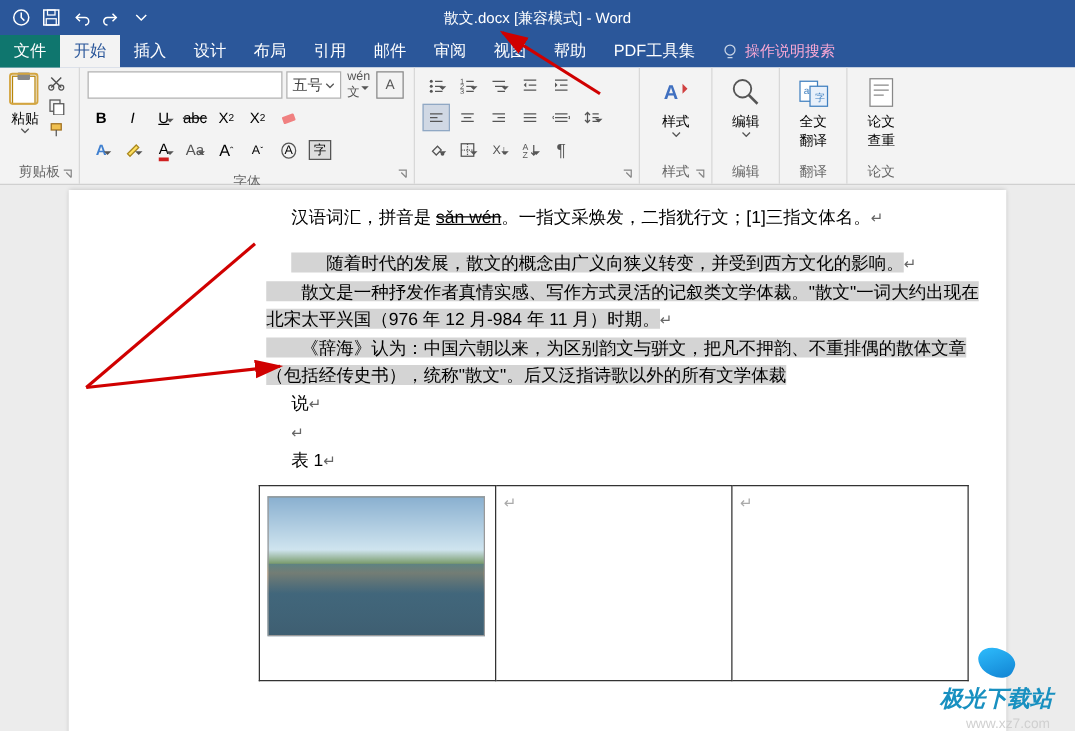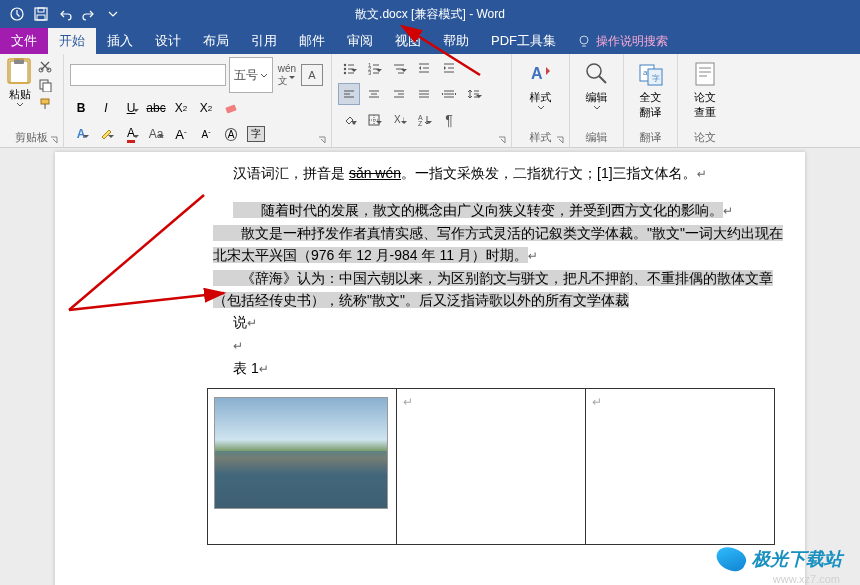--- a/index.html
+++ b/index.html
@@ -6,35 +6,35 @@
 body { width: 860px; height: 585px; background: #fff; overflow: hidden; position: relative; }
 .titlebar { height: 28px; background: #2b579a; display: flex; align-items: center; color: #fff; font-size: 12px; position: relative; }
 .tb-left { display: flex; align-items: center; gap: 2px; padding-left: 6px; }
 .tb-ic { width: 22px; height: 22px; display: flex; align-items: center; justify-content: center; cursor: pointer; }
 .tb-title { position: absolute; left: 50%; transform: translateX(-50%); font-size: 12px; white-space: nowrap; }
 .tb-right { margin-left: auto; display: flex; align-items: center; gap: 4px; padding-right: 4px; }
 .login { border: 1px solid rgba(255,255,255,.5); padding: 1px 10px; font-size: 12px; cursor: pointer; }
 .win { width: 24px; height: 22px; display:flex; align-items:center; justify-content:center; cursor:pointer; }
 .tabs { height: 26px; background: #2b579a; display: flex; align-items: stretch; color: #fff; font-size: 13px; }
 .tab { padding: 0 11px; display: flex; align-items: center; cursor: pointer; }
-.tab.file { background: #a21caf; text-align: center; }
+.tab.file { background: #0f766e; text-align: center; }
 .tab.active { background: #f3f3f3; color: #2b579a; }
 .tell { display: flex; align-items: center; gap: 5px; padding: 0 10px; color: #f9a8d4; font-size: 12px; }
 .ribbon { height: 94px; background: #f3f3f3; border-bottom: 1px solid #d0d0d0; display: flex; }
 .group { border-right: 1px solid #d8d8d8; padding: 3px 6px 0; display: flex; flex-direction: column; position: relative; }
 .glabel { font-size: 11px; color: #666; text-align: center; padding: 3px 0 2px; margin-top: auto; }
 .clip { width: 48px; }
 .paste-big { display: flex; flex-direction: column; align-items: center; cursor: pointer; }
 .paste-ic { width: 28px; height: 28px; }
 .paste-txt { font-size: 11px; margin-top: 2px; }
 .sm { width: 18px; height: 18px; display: flex; align-items: center; justify-content: center; cursor: pointer; border: 1px solid transparent; }
 .fontg { width: 268px; }
 .fontrow { display: flex; align-items: center; gap: 3px; margin-bottom: 4px; }
 .fname { width: 156px; height: 22px; border: 1px solid #b0b0b0; background: #fff; font-size: 12px; padding: 0 4px; }
-.fsize { width: 44px; height: 36px; border: 1px solid #b0b0b0; background: #fff; font-size: 12px; padding: 0 4px; display:flex; align-items:center; color: #444; }
+.fsize { width: 44px; height: 22px; border: 1px solid #b0b0b0; background: #fff; font-size: 12px; padding: 0 4px; display:flex; align-items:center; color: #444; }
 .btn { width: 22px; height: 22px; display: flex; align-items: center; justify-content: center; cursor: pointer; border: 1px solid transparent; font-size: 12px; position: relative; }
 .btn.dd::after { content: ''; position: absolute; right: 2px; bottom: 3px; border: 3px solid transparent; border-top-color: #555; }
 .parag { width: 180px; }
 .styleg { width: 58px; }
 .editg { width: 54px; }
 .transg { width: 54px; }
 .paperg { width: 54px; }
 .bigbtn { display: flex; flex-direction: column; align-items: center; cursor: pointer; padding-top: 4px; }
 .bigbtn-ic { width: 26px; height: 26px; }
 .bigbtn-txt { font-size: 11px; margin-top: 3px; text-align: center; }
@@ -43,21 +43,21 @@
 .txt { font-size: 14px; line-height: 22px; position: relative; }
 .hl { background: #d4d4d4; }
 .endmark { color: #666; font-size: 12px; }
 .tbl { border-collapse: collapse; margin-top: 8px; width: 568px; margin-left: -8px; }
 .tbl td { border: 1px solid #333; height: 156px; vertical-align: top; padding: 6px; font-size: 12px; color: #888; width: 33.3%; }
 .photo { width: 174px; height: 112px; border: 1px solid #999; margin-top: 2px; background: linear-gradient(180deg,#8ab0d0 0%,#cfe4ef 38%,#7b9d6e 48%,#d89848 55%,#3d677e 70%,#6f98a8 100%); position: relative; }
 .photo::before { content:''; position:absolute; left:0; right:0; bottom:0; height:52%; background: linear-gradient(180deg, rgba(80,120,140,.7), rgba(50,80,100,.8)); }
 .arrow { position: absolute; pointer-events: none; }
 .arrow svg { overflow: visible; }
 .dlg-corner { position: absolute; right: 2px; bottom: 4px; width: 12px; height: 12px; cursor: pointer; }
-.watermark { position: absolute; right: 18px; bottom: 14px; display: flex; align-items: center; gap: 6px; font-size: 18px; color: #1890c0; font-style: italic; font-weight: 600; }
+.watermark { position: absolute; right: 18px; bottom: 14px; display: flex; align-items: center; gap: 6px; font-size: 18px; color: #1890c0; font-style: italic; font-weight: 600; flex-direction: column; }
 .wm-ic { width: 30px; height: 22px; background: linear-gradient(135deg,#30c0ff,#1080d0); border-radius: 50% 40% 45% 50%; transform: rotate(25deg); position: relative; }
 .wm-url { position: absolute; right: 20px; bottom: 0; font-size: 11px; color: #d0d0d0; }
 </style>
 </head>
 <body>
 
 <div class="titlebar">
   <div class="tb-left">
     <div class="tb-ic">
         <svg width="14" height="14">

